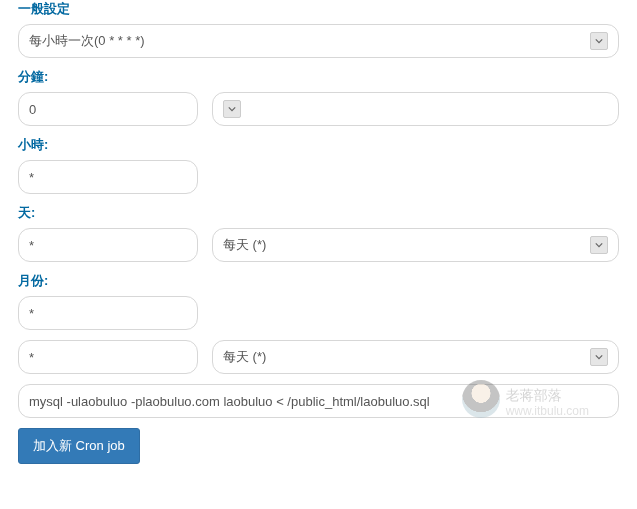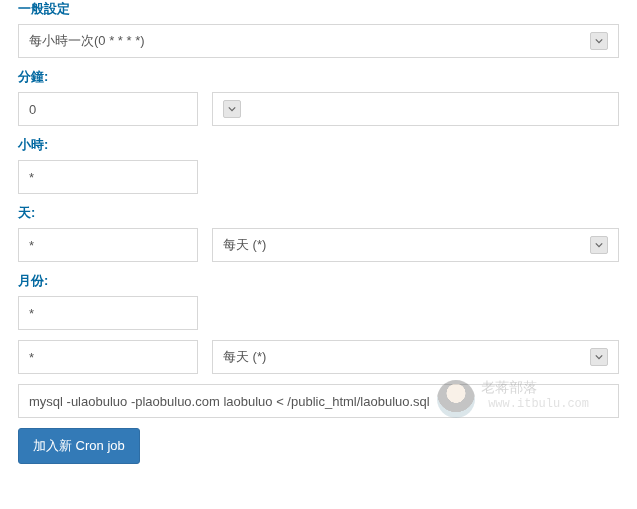--- a/index.html
+++ b/index.html
@@ -18,21 +18,21 @@
       color: #0369a1;
       margin-bottom: 6px;
       display: block;
     }
     .row { display: flex; gap: 14px; }
     .col-narrow { width: 180px; }
     .col-wide { flex: 1; }
     .input-text, .select-box {
       width: 100%;
       border: 1px solid #d7d7d7;
-      border-radius: 0;
+      border-radius: 12px;
       background: #fff;
       height: 34px;
       padding: 2px 10px;
       font-size: 13px;
       color: #555;
       display: flex;
       align-items: center;
       justify-content: space-between;
     }
     .select-box { cursor: pointer; }
@@ -56,32 +56,31 @@
       padding: 8px 14px;
       font-size: 13px;
       cursor: pointer;
     }
     .watermark {
       position: absolute;
       right: 30px;
       top: 380px;
       opacity: 0.35;
       display: flex;
-      align-items: flex-start;
+      align-items: flex-end;
       gap: 6px;
       pointer-events: none;
-      font-family: Liberation Mono, monospace;
     }
     .watermark-avatar {
       width: 38px; height: 38px;
       border-radius: 50%;
       background: radial-gradient(circle at 50% 35%, #f0d8c0 30%, #5a5a5a 31%, #5a5a5a 60%, #9ab8c5 61%);
     }
     .watermark-text { color: #888; font-size: 14px; line-height: 1.2; }
-    .watermark-url { color: #aaa; font-size: 12px; margin-left: 7px; }
+    .watermark-url { color: #aaa; font-size: 12px; }
     .wrapper { position: relative; }
   </style>
 </head>
 <body>
 
 <div class="wrapper">
 
   
   <div class="form-group">
     <span class="label">一般設定</span>

